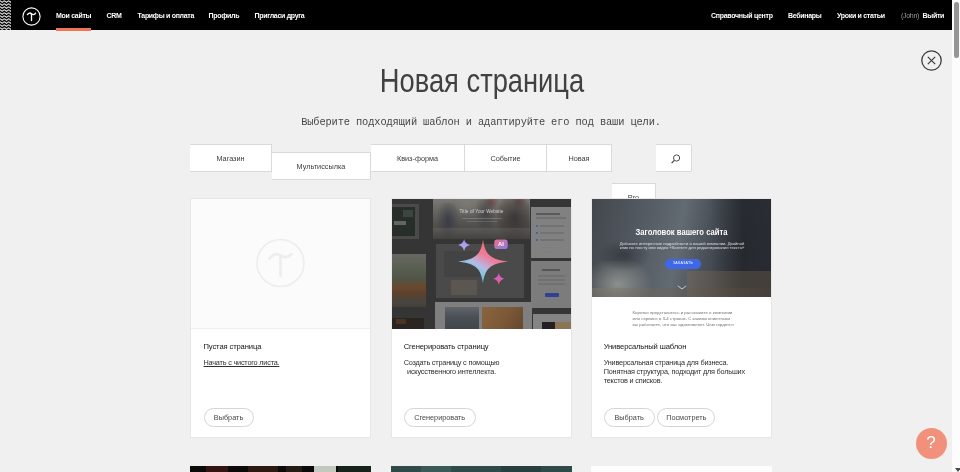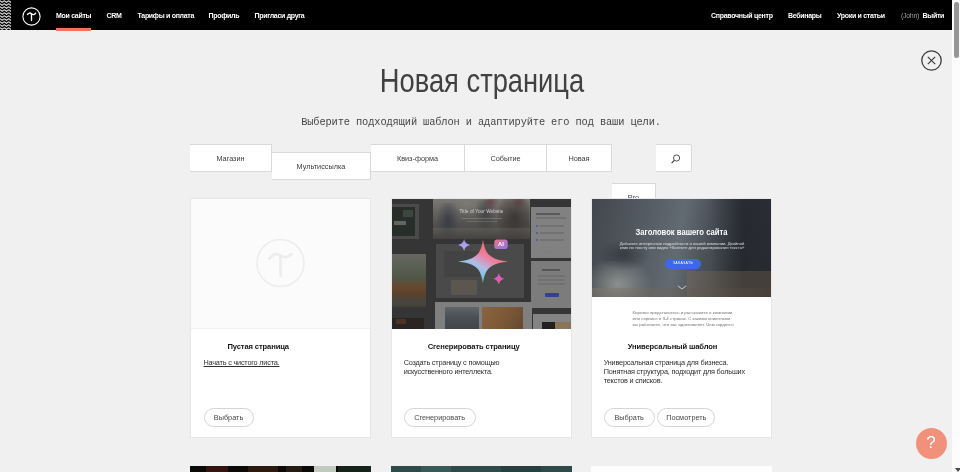--- a/index.html
+++ b/index.html
@@ -24,21 +24,21 @@
 .tabs { position:absolute; left:190px; top:144px; height:28px; display:flex; }
 .tab { height:28px; background:#fff; border:1px solid #d9d9d9; border-left:none; display:flex; align-items:center; justify-content:center; font-size:7.3px; color:#3c3c3c; letter-spacing:0; }
 .tab.first { border-left:1px solid #d9d9d9; border-radius:2px 0 0 2px; }
 .tab.last { border-radius:0 2px 2px 0; }
 .tab.active { background:#ee7e5f; border-color:#ee7e5f; color:#fff; }
 
 
 .card { position:absolute; top:198px; width:181px; height:240px; background:#fff; border:1px solid #e6e6e6; }
 .card .img { position:absolute; left:0; top:0; width:179px; height:130px; overflow:hidden; }
 .btn { position:absolute; top:408px; height:19px; border:1px solid #d5d5d5; border-radius:10px; background:#fff; font-size:7.3px; color:#484848; display:flex; align-items:center; justify-content:center; font-family:"Liberation Sans",sans-serif; }
-.cardttl { position:absolute; font-size:7.6px; font-weight:bold; color:#141414; letter-spacing:-0.12px; white-space:nowrap;margin-left:24px; }
+.cardttl { position:absolute; font-size:7.6px; font-weight:normal; color:#141414; letter-spacing:-0.12px; white-space:nowrap; }
 .carddesc { position:absolute; font-size:7.3px; color:#303030; line-height:9.2px; letter-spacing:-0.2px; }
 
 
 .card2r { position:absolute; top:466px; width:181px; height:6px; }
 
 
 .help { position:absolute; left:915.5px; top:428px; width:31px; height:31px; border-radius:50%; background:#f2917b; color:#fff; font-size:17px; font-weight:400; text-align:center; line-height:30px; }
 
 
 .sbtrack { position:absolute; left:952px; top:0; width:8px; height:472px; background:#fcfcfc; }
@@ -187,21 +187,21 @@
       </defs>
       <path d="M91 40.4 C 92.9 55 98.2 60.5 116 62.4 C 98.2 64.3 92.9 69.8 91 84.4 C 89.1 69.8 83.8 64.3 66 62.4 C 83.8 60.5 89.1 55 91 40.4 Z" fill="url(#gbig)"></path>
       <path d="M72.1 40 C 72.9 43.4 74.4 44.9 78.1 45.9 C 74.4 46.9 72.9 48.4 72.1 51.9 C 71.3 48.4 69.8 46.9 66.1 45.9 C 69.8 44.9 71.3 43.4 72.1 40 Z" fill="url(#gsm1)"></path>
       <path d="M106.8 74 C 107.6 77.3 109.1 78.8 112.4 79.7 C 109.1 80.6 107.6 82.1 106.8 85.4 C 106 82.1 104.5 80.6 101.2 79.7 C 104.5 78.8 106 77.3 106.8 74 Z" fill="url(#gsm2)"></path>
       <rect x="102.3" y="40.6" width="13.4" height="9.4" rx="2.8" fill="url(#gai)"></rect>
       <text x="109" y="47.4" font-size="5.8" font-weight="bold" fill="#fff" text-anchor="middle" font-family="Liberation Sans">AI</text>
     </svg>
     </div>
 </div>
 <div class="cardttl" style="left:403.7px; top:341.5px;">Сгенерировать страницу</div>
-<div class="carddesc" style="left:403.7px; top:357.5px;">Создать страницу с помощью<br>искусственного интеллекта.</div>
+<div class="carddesc" style="left:403.7px; top:357.5px;text-align:center;">Создать страницу с помощью<br>искусственного интеллекта.</div>
 <div class="btn" style="left:403.7px; width:72px;">Сгенерировать</div>
 
 <div class="card" style="left:591px;">
   <div class="img" style="background:#fff;">
     <div style="position:absolute; left:0; top:0; width:179px; height:98px; overflow:hidden;">
       <div style="position:absolute; left:0; top:0; width:179px; height:98px; background:linear-gradient(100deg, #43474c 0%, #555c64 30%, #626a72 48%, #4a5058 63%, #363b41 82%, #2d3138 100%);"></div>
       <div style="position:absolute; left:-10px; top:62px; width:72px; height:52px; background:radial-gradient(ellipse at 50% 45%, rgba(160,163,158,0.75), rgba(160,163,158,0) 68%);"></div>
       <div style="position:absolute; left:6px; top:40px; width:52px; height:32px; background:radial-gradient(ellipse at 50% 50%, rgba(40,44,50,0.6), rgba(40,44,50,0) 72%);"></div>
       <div style="position:absolute; left:118px; top:0px; width:61px; height:98px; background:linear-gradient(90deg, rgba(24,26,31,0), rgba(24,26,31,0.55) 55%, rgba(24,26,31,0.3));"></div>
       <div style="position:absolute; left:95px; top:72px; width:84px; height:26px; background:linear-gradient(90deg, rgba(125,110,90,0.4), rgba(95,82,68,0.5));"></div>

